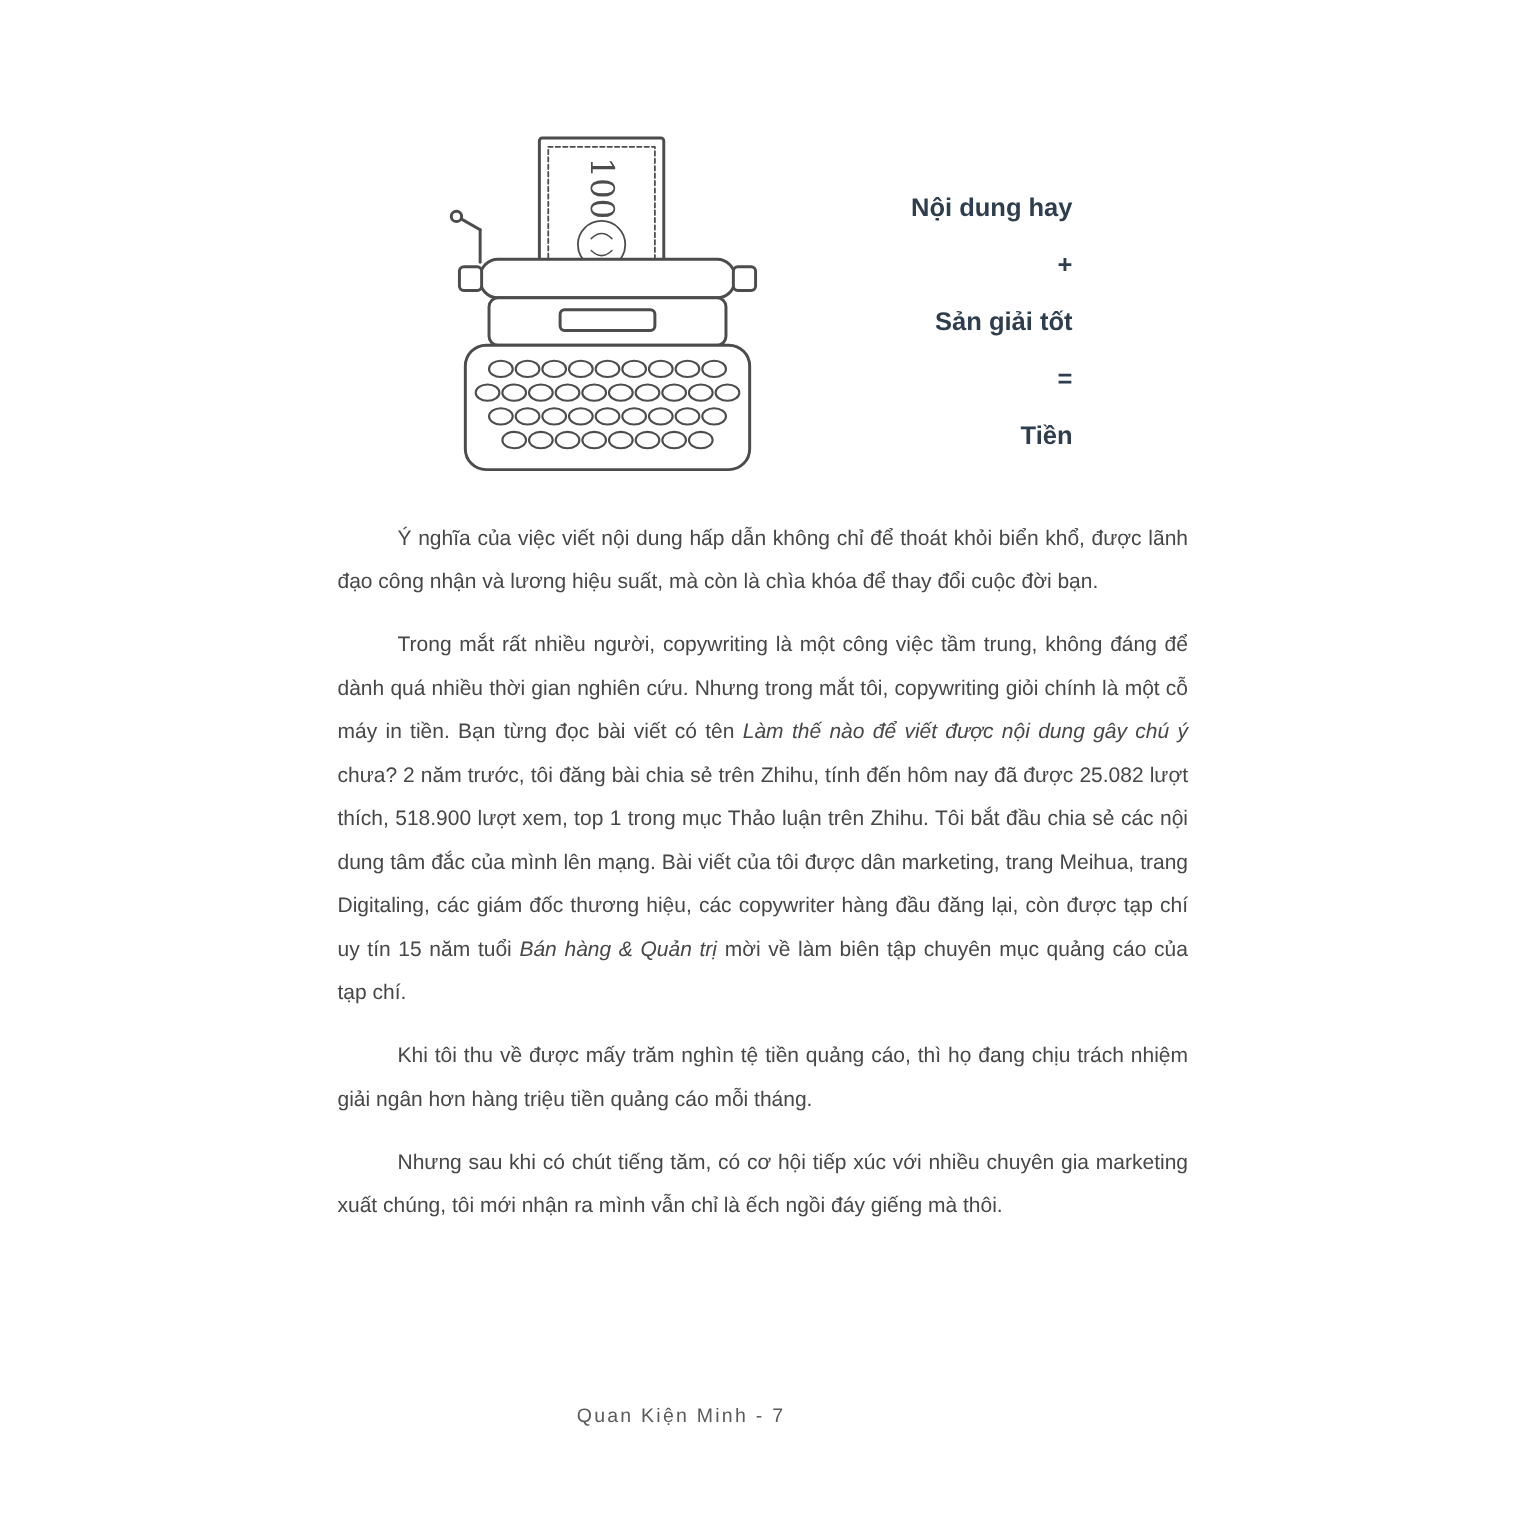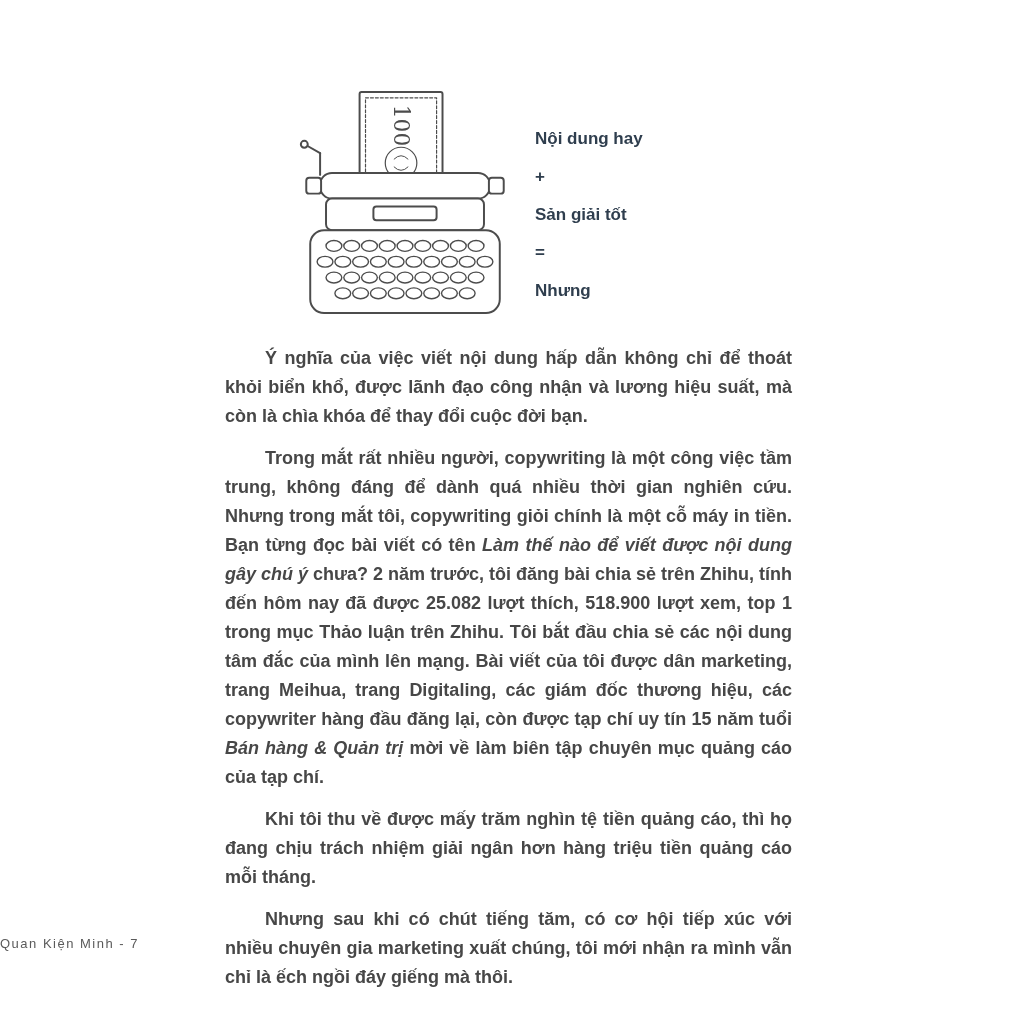--- a/index.html
+++ b/index.html
@@ -10,38 +10,38 @@
     font-family:"Liberation Sans", sans-serif;
     color:#454545;
     overflow:hidden;
   }
   .hero-illustration {
     position:absolute; left:296px; top:88px;
     width:218px; height:232px;
   }
   .equation {
     position:absolute; left:535px; top:130px; width:180px;
-    text-align:left;
+    text-align:right;
   }
   .eq-line {
     font-size:17px; font-weight:bold; color:#2f3e4e;
     line-height:17px; margin:0 0 21px 0;
   }
   .content {
     position:absolute; left:225px; top:344px; width:567px;
   }
   .para {
-    font-size:18px; line-height:29px;
+    font-size:14px; line-height:29px;
     text-align:justify; text-indent:40px;
-    margin:0 0 13px 0; color:#474747;font-weight:bold;
+    margin:0 0 13px 0; color:#474747;
   }
   .para span.it { font-style:italic; }
   .footer {
     position:absolute; left:0; top:936px; width:908px;
-    font-size:13px; letter-spacing:1.5px;
+    text-align:center; font-size:13px; letter-spacing:1.5px;
     color:#5a5a5a;
   }
 </style>
 </head>
 <body>
 
 <div class="page">
 
   <div class="hero-illustration">
     <svg viewBox="0 0 220 235" width="218" height="232">
@@ -109,21 +109,21 @@
         </g>
       </g>
     </svg>
   </div>
 
   <div class="equation">
     <p class="eq-line">Nội dung hay</p>
     <p class="eq-line">+</p>
     <p class="eq-line">Sản giải tốt</p>
     <p class="eq-line">=</p>
-    <p class="eq-line">Nhưng</p>
+    <p class="eq-line">Tiền</p>
   </div>
 
   <div class="content">
     <p class="para"><span>Ý nghĩa của việc viết nội dung hấp dẫn không chỉ để thoát khỏi biển khổ, được lãnh đạo công nhận và lương hiệu suất, mà còn là chìa khóa để thay đổi cuộc đời bạn.</span></p>
     <p class="para"><span>Trong mắt rất nhiều người, copywriting là một công việc tầm trung, không đáng để dành quá nhiều thời gian nghiên cứu. Nhưng trong mắt tôi, copywriting giỏi chính là một cỗ máy in tiền. Bạn từng đọc bài viết có tên </span><span class="it">Làm thế nào để viết được nội dung gây chú ý</span><span> chưa? 2 năm trước, tôi đăng bài chia sẻ trên Zhihu, tính đến hôm nay đã được 25.082 lượt thích, 518.900 lượt xem, top 1 trong mục Thảo luận trên Zhihu. Tôi bắt đầu chia sẻ các nội dung tâm đắc của mình lên mạng. Bài viết của tôi được dân marketing, trang Meihua, trang Digitaling, các giám đốc thương hiệu, các copywriter hàng đầu đăng lại, còn được tạp chí uy tín 15 năm tuổi </span><span class="it">Bán hàng &amp; Quản trị</span><span>  mời về làm biên tập chuyên mục quảng cáo của tạp chí.</span></p>
     <p class="para"><span>Khi tôi thu về được mấy trăm nghìn tệ tiền quảng cáo, thì họ đang chịu trách nhiệm giải ngân hơn hàng triệu tiền quảng cáo mỗi tháng.</span></p>
     <p class="para"><span>Nhưng sau khi có chút tiếng tăm, có cơ hội tiếp xúc với nhiều chuyên gia marketing xuất chúng, tôi mới nhận ra mình vẫn chỉ là ếch ngồi đáy giếng mà thôi.</span></p>
   </div>
 
   <div class="footer">Quan Kiện Minh - 7</div>

